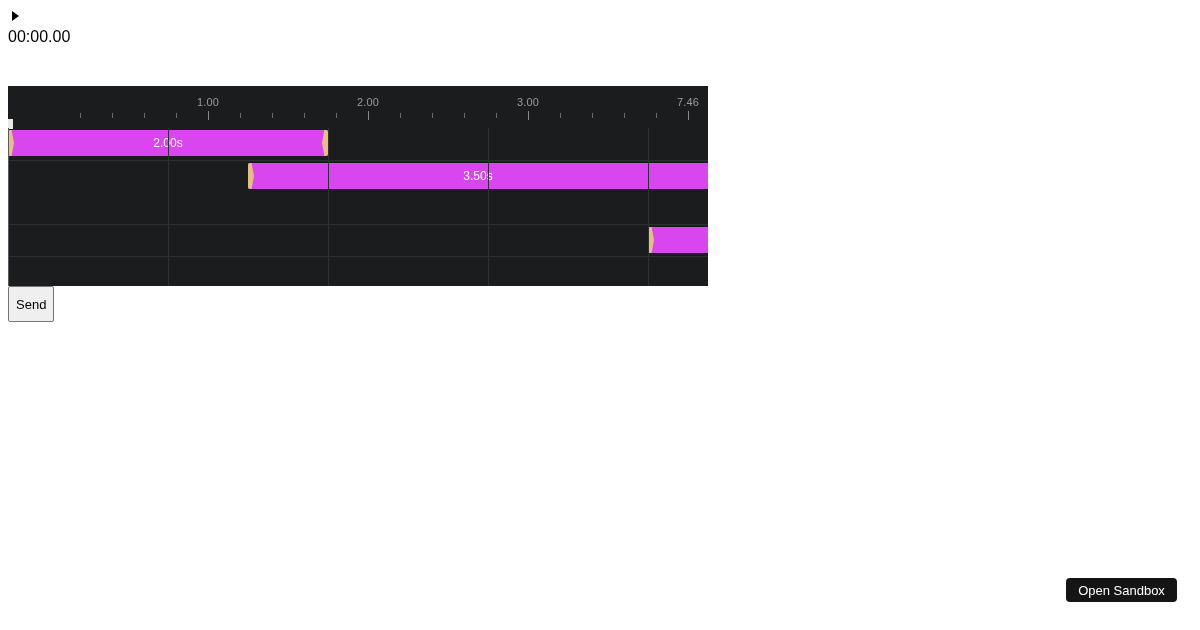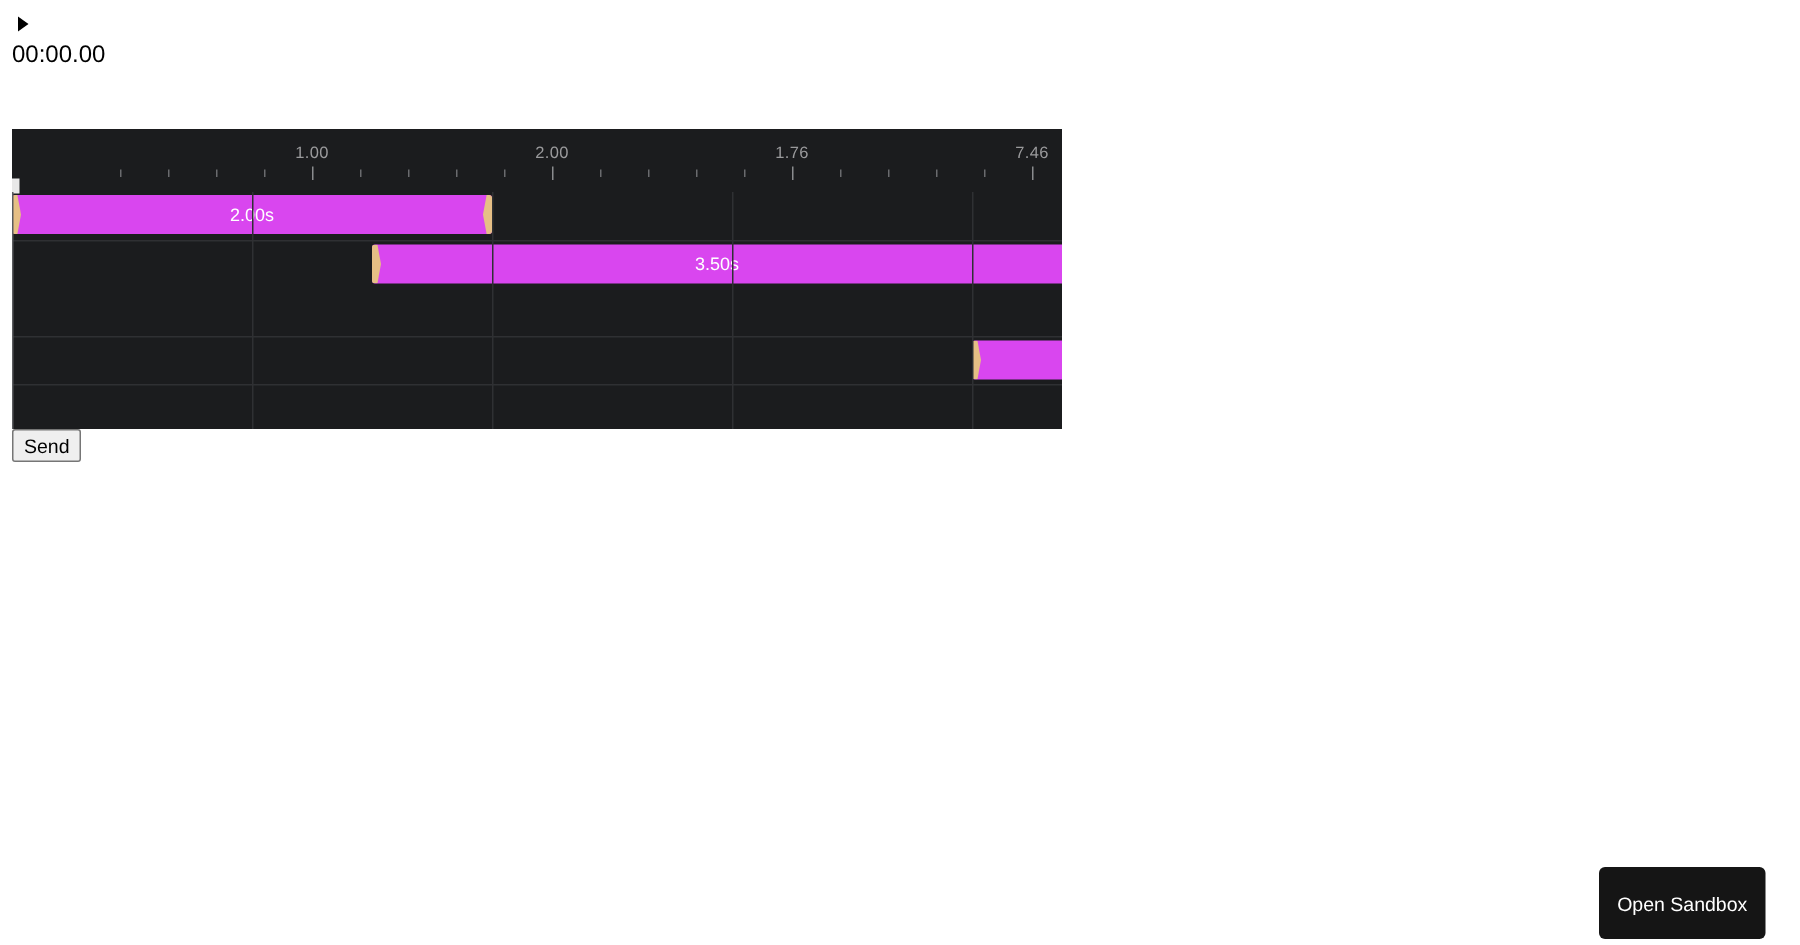--- a/index.html
+++ b/index.html
@@ -57,27 +57,27 @@
     }
     .clip .handle {
       position: absolute; top: 0; width: 6px; height: 26px; background: #e6bf85;
       cursor: ew-resize;
     }
     .clip .handle.left { left: 0; border-radius: 2px 0 0 2px;
       clip-path: polygon(0 0, 60% 0, 100% 50%, 60% 100%, 0 100%); }
     .clip .handle.right { right: 0; border-radius: 0 2px 2px 0;
       clip-path: polygon(40% 0, 100% 0, 100% 100%, 40% 100%, 0 50%); }
     .send-btn {
-      position: absolute; left: 8px; top: 286px; height: 22px; padding: 0 7px;
+      position: absolute; left: 8px; top: 286px; height: 36px; padding: 0 7px;
       font-family: "Liberation Sans", sans-serif; font-size: 13px;
       background: #efefef; border: 1px solid #767676; border-radius: 2px; color: #000;
       cursor: pointer;
     }
     .sandbox-btn {
-      position: absolute; left: 1066px; top: 578px; width: 111px; height: 48px;
+      position: absolute; left: 1066px; top: 578px; width: 111px; height: 24px;
       background: #151515; color: #ffffff; border: none; border-radius: 4px;
       font-family: "Liberation Sans", sans-serif; font-size: 13px; cursor: pointer;
     }
   </style>
 </head>
 <body>
 
 <div class="play-btn">
   <span class="tri"></span>
 </div>
@@ -101,21 +101,21 @@
       <div class="tick" style="left: 448px;"></div>
       <div class="tick major" style="left: 480px;"></div>
       <div class="tick" style="left: 512px;"></div>
       <div class="tick" style="left: 544px;"></div>
       <div class="tick" style="left: 576px;"></div>
       <div class="tick" style="left: 608px;"></div>
       <div class="tick major" style="left: 640px;"></div>
       <div class="tick" style="left: 672px;"></div>
       <div class="label" style="left: 160px;">1.00</div>
       <div class="label" style="left: 320px; text-align: right;">2.00</div>
-      <div class="label" style="left: 480px;">1.76</div>
+      <div class="label" style="left: 480px;">3.00</div>
       <div class="label" style="left: 640px;">7.46</div>
     </div>
   <div class="cursor-marker"></div>
   <div class="rows" id="rows">
       <div class="row" style="top: 0px; border-top: none;">
         <div class="clip" style="left: 0px; width: 320px; top: 2px;">
           <div class="handle left"></div>
           <span style="position: absolute; left: 160px; transform: translateX(-50%);">2.00s</span>
           <div class="handle right"></div>
         </div>

